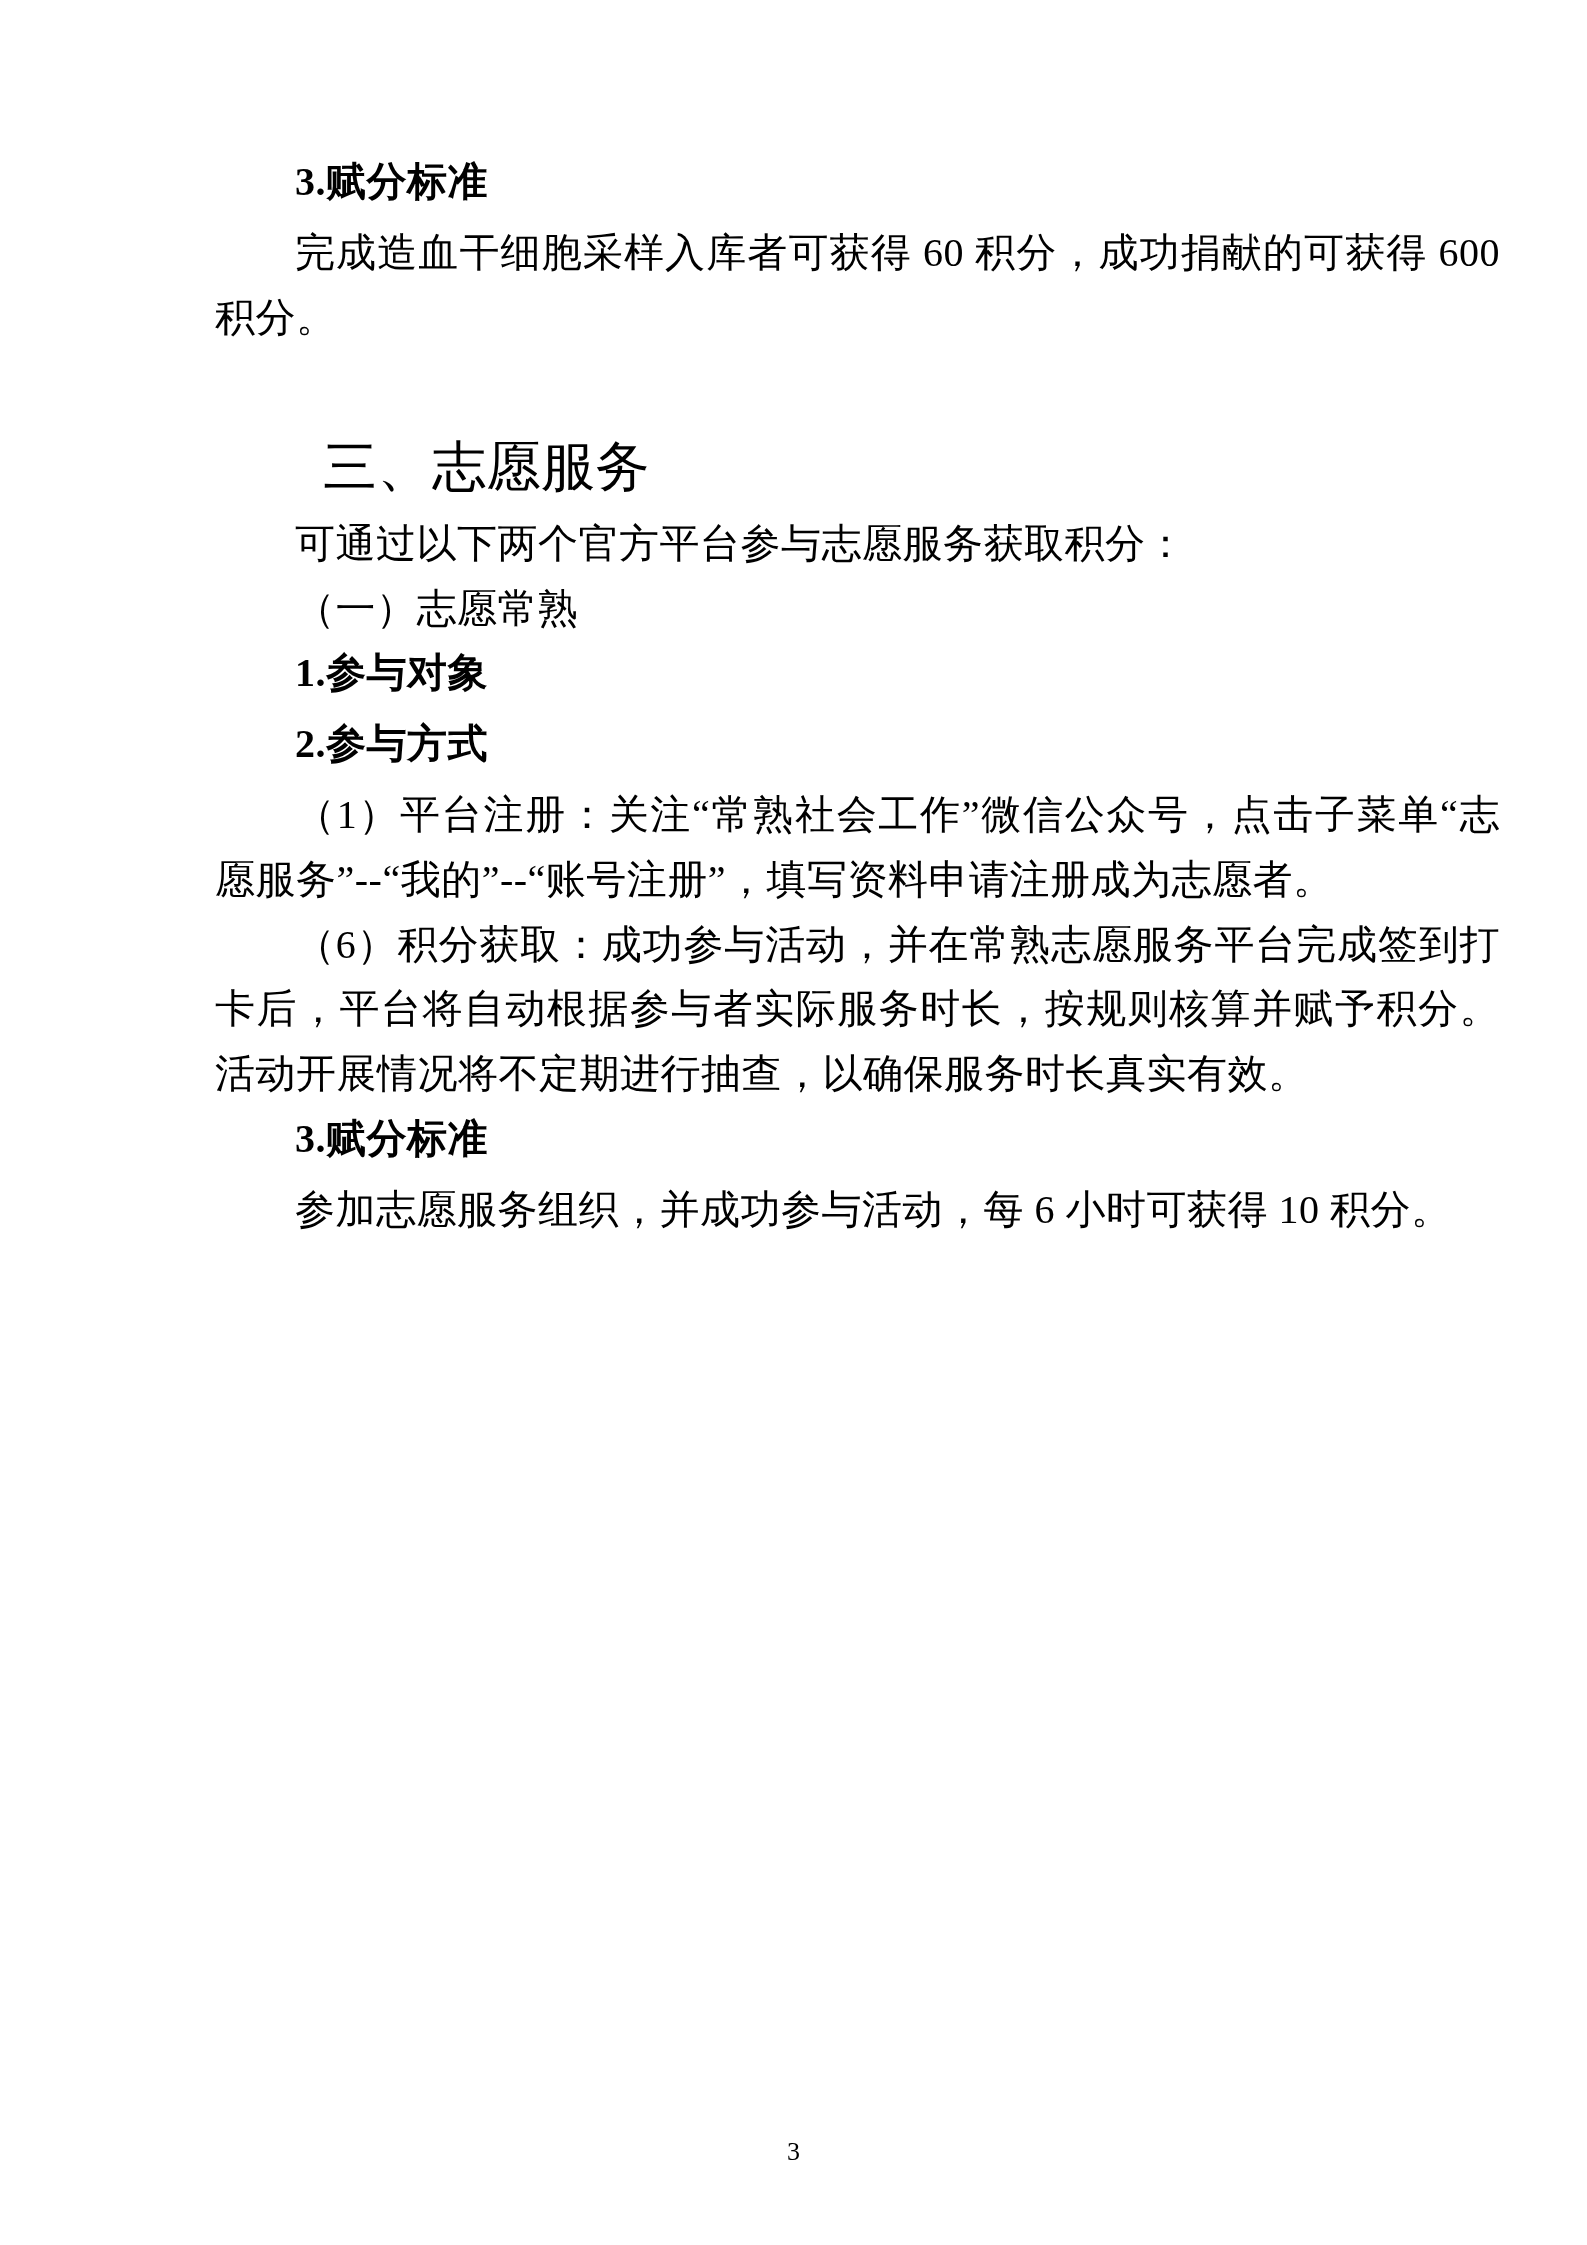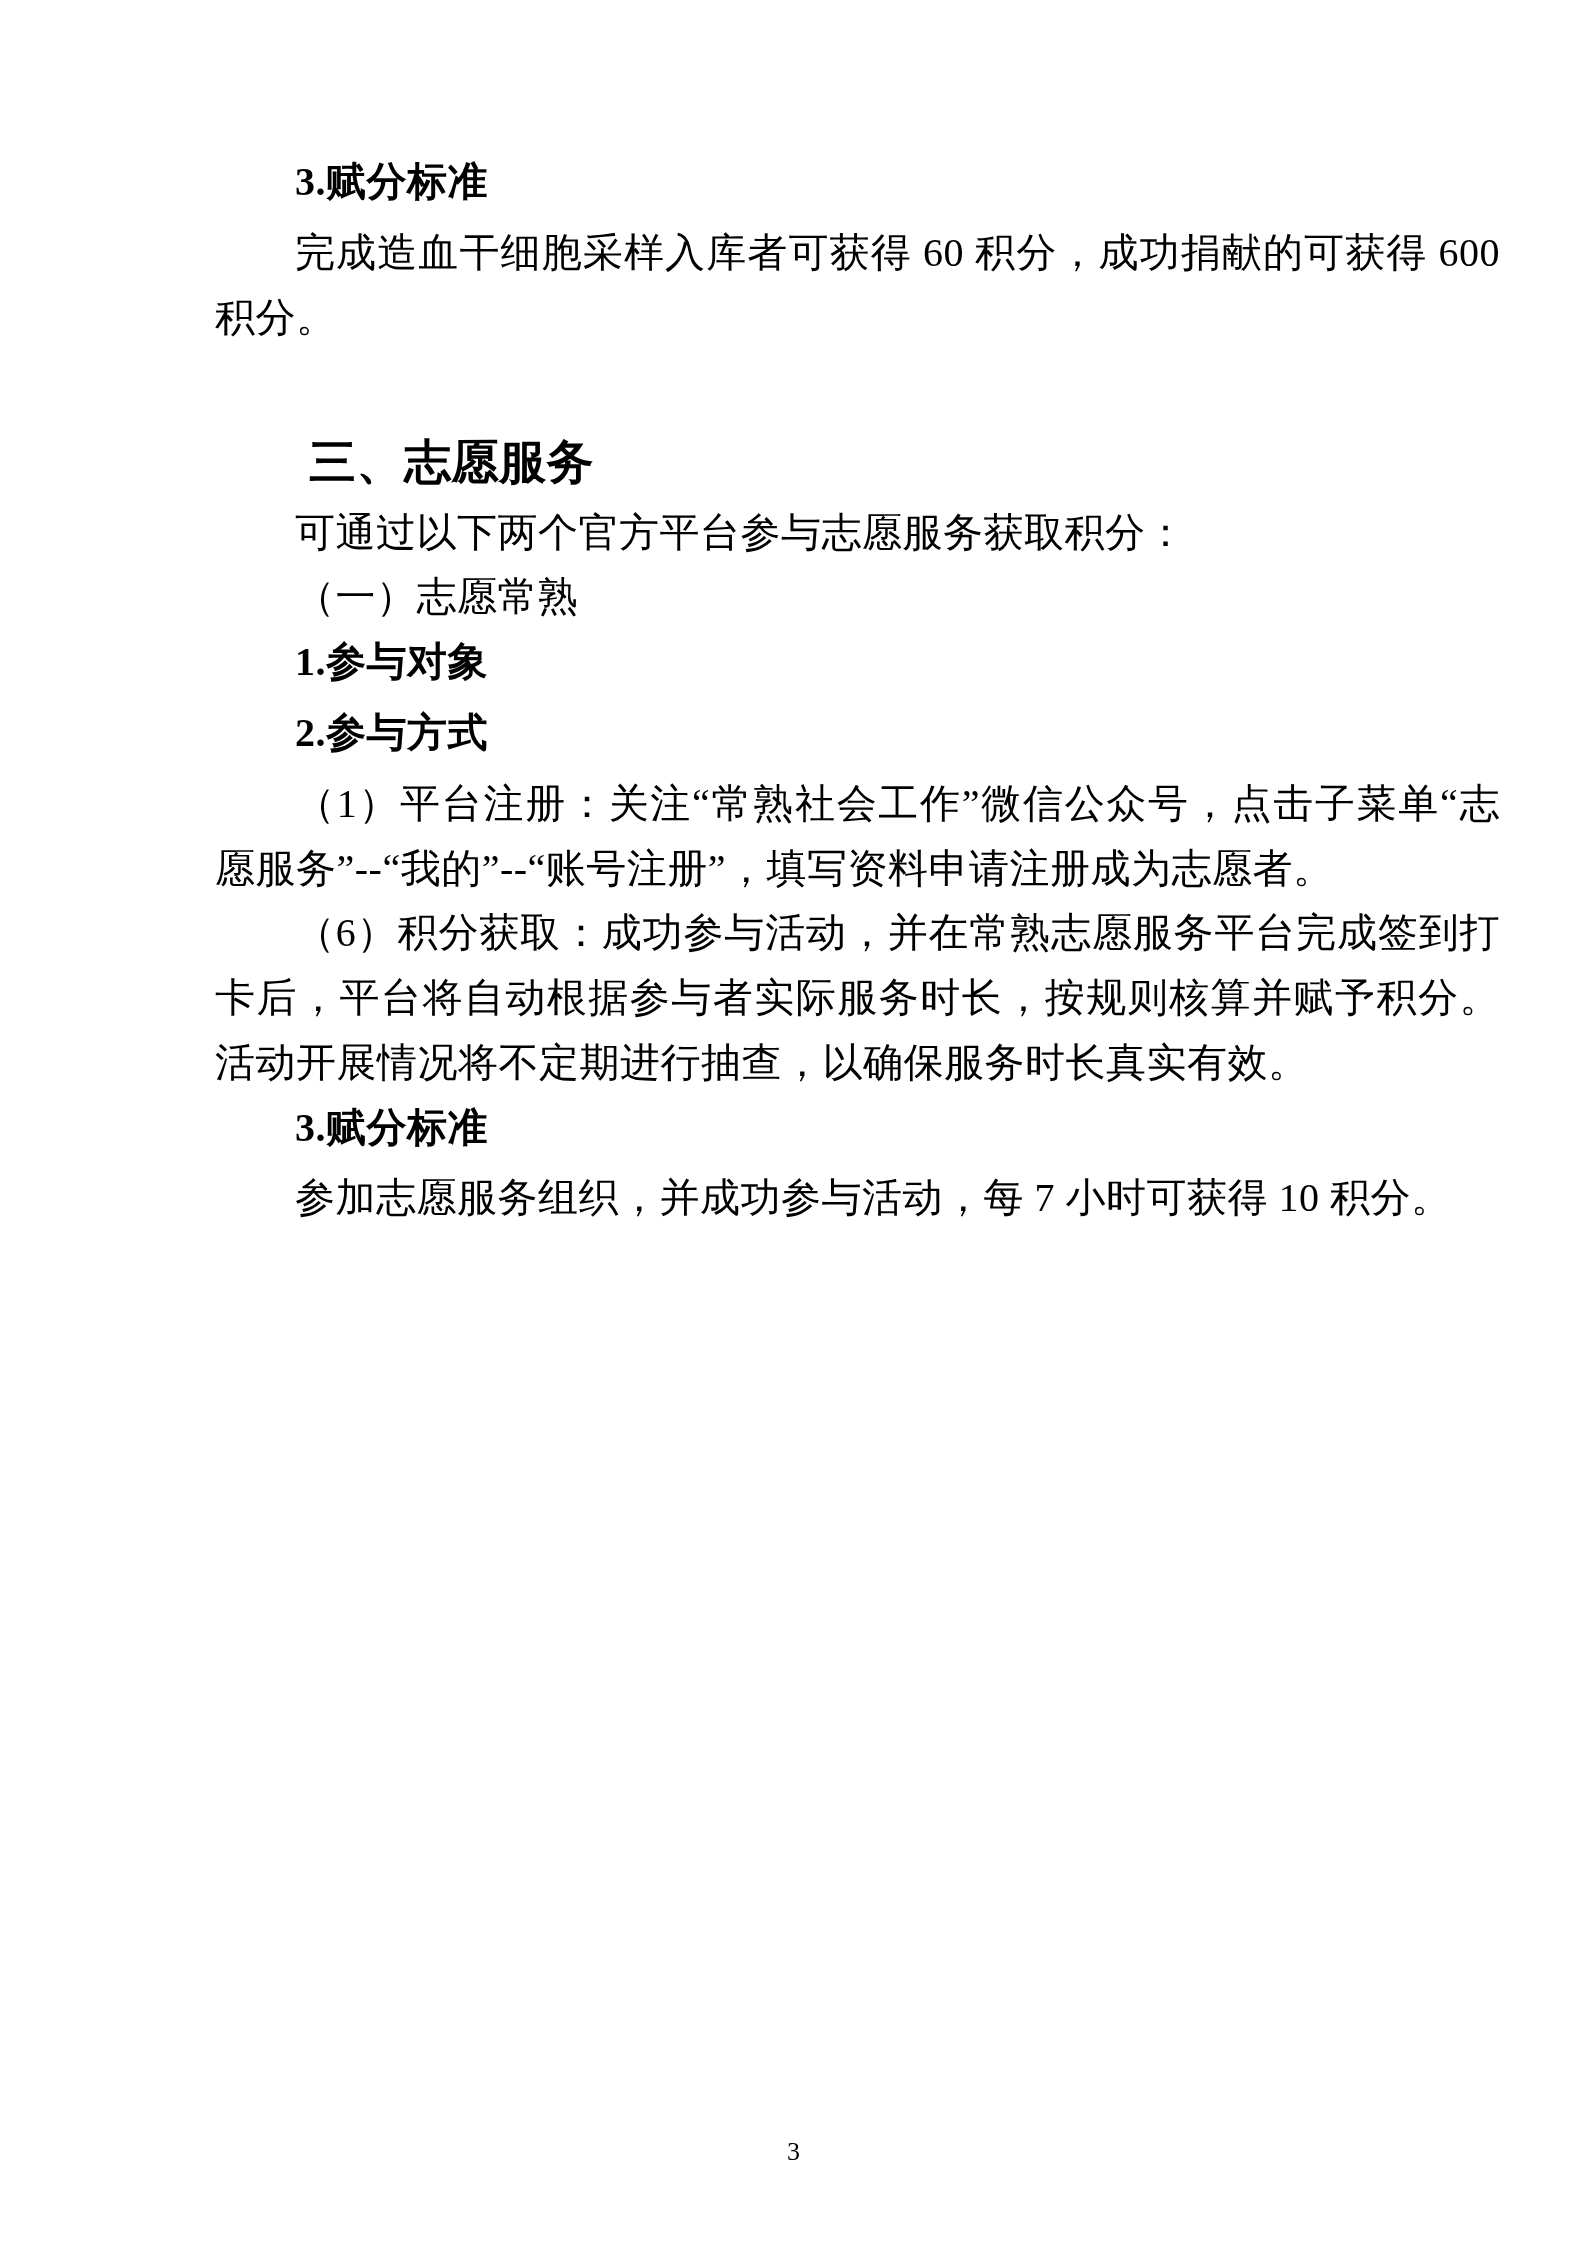--- a/index.html
+++ b/index.html
@@ -28,22 +28,22 @@
     letter-spacing: 0.5px;
   }
   .heading-sub {
     font-weight: bold;
     margin: 0 0 6px 0;
     text-indent: 2em;
     font-size: 40px;
     line-height: 1.62;
   }
   .heading-major {
-    font-weight: bold;
-    font-size: 47px;
+    font-weight: normal;
+    font-size: 54px;
     margin: 0;
     text-indent: 2em;
     line-height: 1.62;
   }
   p.para {
     margin: 0;
     text-indent: 2em;
     font-size: 40px;
     line-height: 1.62;
     text-align: justify;
@@ -85,19 +85,19 @@
 
     <div class="heading-sub">2.参与方式</div>
 
     <p class="para">（1）平台注册：关注“常熟社会工作”微信公众号，点击子菜单“志愿服务”--“我的”--“账号注册”，填写资料申请注册成为志愿者。</p>
 
 
     <p class="para">（6）积分获取：成功参与活动，并在常熟志愿服务平台完成签到打卡后，平台将自动根据参与者实际服务时长，按规则核算并赋予积分。活动开展情况将不定期进行抽查，以确保服务时长真实有效。</p>
 
     <div class="heading-sub">3.赋分标准</div>
 
-    <p class="para">参加志愿服务组织，并成功参与活动，每 7 小时可获得 10 积分。</p>
+    <p class="para">参加志愿服务组织，并成功参与活动，每 6 小时可获得 10 积分。</p>
 
 
   </div>
 
   <div class="page-number">3</div>
 </div>
 
 </body></html>

